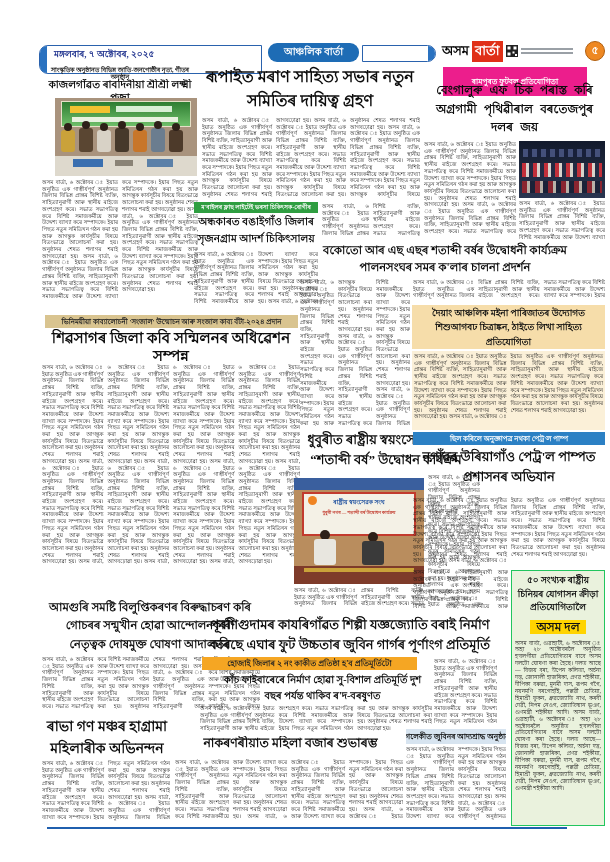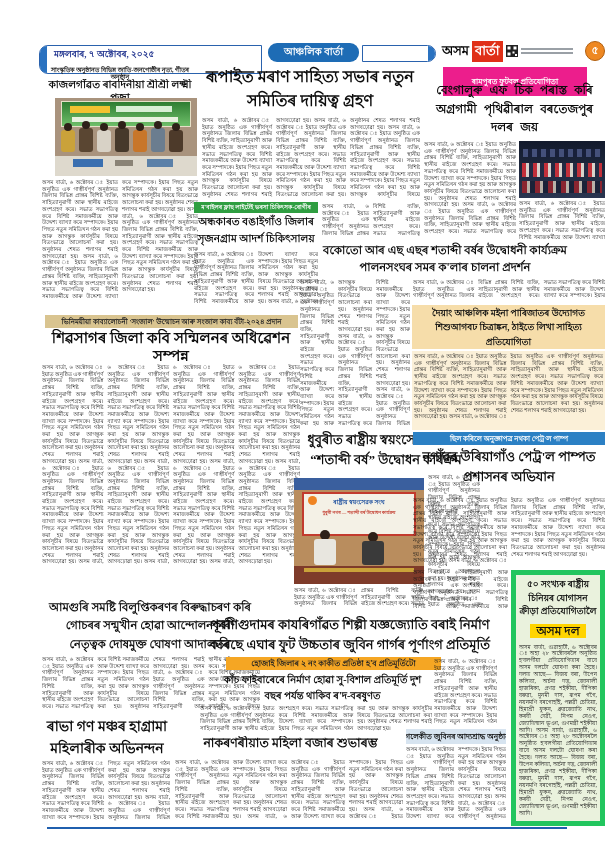--- a/index.html
+++ b/index.html
@@ -142,33 +142,33 @@
   <div class="abs" style="left:10px;top:90px;width:110px;height:4px;background:#caa23a;"></div>
 </div>
 <div class="abs bodytxt" style="left:428px;top:474px;width:52px;height:138px;column-count:1;">অসম বাৰ্তা, ৬ অক্টোবৰ ঃ ইয়াত অনুষ্ঠিত এক গাম্ভীৰ্যপূৰ্ণ অনুষ্ঠানত জিলাৰ বিভিন্ন প্ৰান্তৰ বিশিষ্ট ব্যক্তি, সাহিত্যানুৰাগী আৰু স্থানীয় ৰাইজে অংশগ্ৰহণ কৰে। সভাত সভাপতিত্ব কৰে বিশিষ্ট সমাজকৰ্মীয়ে আৰু উদ্দেশ্য ব্যাখ্যা কৰে সম্পাদকে। ইয়াৰ পিছত নতুন সমিতিখন গঠন কৰা হয় আৰু আগন্তুক কাৰ্যসূচীৰ বিষয়ে বিতংভাৱে আলোচনা কৰা হয়। অনুষ্ঠানৰ শেষত শলাগৰ শৰাই আগবঢ়োৱা হয়। অসম বাৰ্তা, ৬ অক্টোবৰ ঃ ইয়াত অনুষ্ঠিত এক গাম্ভীৰ্যপূৰ্ণ অনুষ্ঠানত জিলাৰ বিভিন্ন প্ৰান্তৰ বিশিষ্ট ব্যক্তি, সাহিত্যানুৰাগী আৰু স্থানীয় ৰাইজে অংশগ্ৰহণ কৰে। সভাত সভাপতিত্ব কৰে বিশিষ্ট সমাজকৰ্মীয়ে আৰু উদ্দেশ্য ব্যাখ্যা কৰে সম্পাদকে। ইয়াৰ পিছত নতুন সমিতিখন গঠন কৰা হয় আৰু আগন্তুক কাৰ্যসূচীৰ বিষয়ে বিতংভাৱে আলোচনা কৰা হয়। অনুষ্ঠানৰ শেষত শলাগৰ শৰাই আগবঢ়োৱা হয়।</div>
 <div class="abs bodytxt" style="left:294px;top:587px;width:130px;height:26px;column-count:2;">অসম বাৰ্তা, ৬ অক্টোবৰ ঃ ইয়াত অনুষ্ঠিত এক গাম্ভীৰ্যপূৰ্ণ অনুষ্ঠানত জিলাৰ বিভিন্ন প্ৰান্তৰ বিশিষ্ট ব্যক্তি, সাহিত্যানুৰাগী আৰু স্থানীয় ৰাইজে অংশগ্ৰহণ কৰে। সভাত সভাপতিত্ব কৰে বিশিষ্ট সমাজকৰ্মীয়ে আৰু উদ্দেশ্য ব্যাখ্যা কৰে সম্পাদকে। ইয়াৰ পিছত নতুন সমিতিখন গঠন কৰা হয় আৰু আগন্তুক কাৰ্যসূচীৰ বিষয়ে বিতংভাৱে আলোচনা কৰা হয়। অনুষ্ঠানৰ শেষত শলাগৰ শৰাই আগবঢ়োৱা হয়।</div>
 
 <div class="abs bar" style="left:413px;top:432px;width:192px;height:13px;background:#2b80c4;color:#fff;font-size:7px;">ছিল কৰিলে অনুজ্ঞাপত্ৰ নথকা পেট্ৰ'ল পাম্প</div>
 <div class="abs hl" style="left:413px;top:447px;width:192px;height:48px;font-size:13px;line-height:1.55;">নগাঁৱৰ উৰিয়াগাঁও পেট্ৰ'ল পাম্পত প্ৰশাসনৰ অভিযান</div>
 <div class="abs bodytxt" style="left:413px;top:497px;width:192px;height:70px;column-count:2;">অসম বাৰ্তা, ৬ অক্টোবৰ ঃ ইয়াত অনুষ্ঠিত এক গাম্ভীৰ্যপূৰ্ণ অনুষ্ঠানত জিলাৰ বিভিন্ন প্ৰান্তৰ বিশিষ্ট ব্যক্তি, সাহিত্যানুৰাগী আৰু স্থানীয় ৰাইজে অংশগ্ৰহণ কৰে। সভাত সভাপতিত্ব কৰে বিশিষ্ট সমাজকৰ্মীয়ে আৰু উদ্দেশ্য ব্যাখ্যা কৰে সম্পাদকে। ইয়াৰ পিছত নতুন সমিতিখন গঠন কৰা হয় আৰু আগন্তুক কাৰ্যসূচীৰ বিষয়ে বিতংভাৱে আলোচনা কৰা হয়। অনুষ্ঠানৰ শেষত শলাগৰ শৰাই আগবঢ়োৱা হয়। অসম বাৰ্তা, ৬ অক্টোবৰ ঃ ইয়াত অনুষ্ঠিত এক গাম্ভীৰ্যপূৰ্ণ অনুষ্ঠানত জিলাৰ বিভিন্ন প্ৰান্তৰ বিশিষ্ট ব্যক্তি, সাহিত্যানুৰাগী আৰু স্থানীয় ৰাইজে অংশগ্ৰহণ কৰে। সভাত সভাপতিত্ব কৰে বিশিষ্ট সমাজকৰ্মীয়ে আৰু উদ্দেশ্য ব্যাখ্যা কৰে সম্পাদকে। ইয়াৰ পিছত নতুন সমিতিখন গঠন কৰা হয় আৰু আগন্তুক কাৰ্যসূচীৰ বিষয়ে বিতংভাৱে আলোচনা কৰা হয়। অনুষ্ঠানৰ শেষত শলাগৰ শৰাই আগবঢ়োৱা হয়।</div>
 <div class="abs bodytxt" style="left:413px;top:569px;width:95px;height:44px;column-count:2;">অসম বাৰ্তা, ৬ অক্টোবৰ ঃ ইয়াত অনুষ্ঠিত এক গাম্ভীৰ্যপূৰ্ণ অনুষ্ঠানত জিলাৰ বিভিন্ন প্ৰান্তৰ বিশিষ্ট ব্যক্তি, সাহিত্যানুৰাগী আৰু স্থানীয় ৰাইজে অংশগ্ৰহণ কৰে। সভাত সভাপতিত্ব কৰে বিশিষ্ট সমাজকৰ্মীয়ে আৰু উদ্দেশ্য ব্যাখ্যা কৰে সম্পাদকে। ইয়াৰ পিছত নতুন সমিতিখন গঠন কৰা হয় আৰু আগন্তুক কাৰ্যসূচীৰ বিষয়ে বিতংভাৱে আলোচনা কৰা হয়। অনুষ্ঠানৰ শেষত শলাগৰ শৰাই আগবঢ়োৱা হয়।</div>
 
-<div class="abs" style="left:511px;top:570px;width:94px;height:256px;background:#eaf2dd;border:5px solid #22c55e;padding:3px;">
+<div class="abs" style="left:511px;top:570px;width:94px;height:256px;background:#eaf2dd;border:1px solid #22c55e;padding:3px;">
   <div class="hl" style="font-size:9px;line-height:1.5;">৫০ সংখ্যক ৰাষ্ট্ৰীয় চিনিয়ৰ যোগাসন ক্ৰীড়া প্ৰতিযোগিতালৈ</div>
   <div style="text-align:center;margin:2px 0;">
     <span style="background:#ffd400;font-weight:bold;font-size:12px;padding:0 6px;">অসম দল</span>
   </div>
   <div class="bodytxt" style="height:172px;font-size:5.6px;">অসম বাৰ্তা, গুৱাহাটী, ৬ অক্টোবৰ ঃ অহা ২৮ অক্টোবৰলৈ অনুষ্ঠিত হ'বলগীয়া প্ৰতিযোগিতাৰ বাবে অসম দলটো ঘোষণা কৰা হৈছে। দলত আছে— বিজয় বৰা, উপেন কলিতা, অৰ্চনা দত্ত, জোনালী হাজৰিকা, প্ৰণৱ শইকীয়া, দীপিকা বৰুৱা, মুনমী দাস, ৰূপম গগৈ, নয়নমণি বৰগোহাঁই, পল্লৱী চেতিয়া, হিমাশ্ৰী ফুকন, ধ্ৰুৱজ্যোতি নাথ, কৰবী দেৱী, নিপম নেওগ, জ্যোতিষ্মান ভূঞা, গুণমন্ত্ৰী শইকীয়া আদি। অসম বাৰ্তা, গুৱাহাটী, ৬ অক্টোবৰ ঃ অহা ২৮ অক্টোবৰলৈ অনুষ্ঠিত হ'বলগীয়া প্ৰতিযোগিতাৰ বাবে অসম দলটো ঘোষণা কৰা হৈছে। দলত আছে— বিজয় বৰা, উপেন কলিতা, অৰ্চনা দত্ত, জোনালী হাজৰিকা, প্ৰণৱ শইকীয়া, দীপিকা বৰুৱা, মুনমী দাস, ৰূপম গগৈ, নয়নমণি বৰগোহাঁই, পল্লৱী চেতিয়া, হিমাশ্ৰী ফুকন, ধ্ৰুৱজ্যোতি নাথ, কৰবী দেৱী, নিপম নেওগ, জ্যোতিষ্মান ভূঞা, গুণমন্ত্ৰী শইকীয়া আদি।</div>
 </div>
 
 <div class="abs hl" style="left:48px;top:598px;width:204px;height:56px;font-size:11.5px;line-height:1.6;">আমগুৰি সমষ্টি বিলুপ্তিকৰণৰ বিৰুদ্ধাচৰণ কৰি গোচৰৰ সন্মুখীন হোৱা আন্দোলনকাৰী নেতৃত্বক দোষমুক্ত ঘোষণা আদালতৰ</div>
 <div class="abs bodytxt" style="left:42px;top:656px;width:218px;height:56px;column-count:4;">অসম বাৰ্তা, ৬ অক্টোবৰ ঃ ইয়াত অনুষ্ঠিত এক গাম্ভীৰ্যপূৰ্ণ অনুষ্ঠানত জিলাৰ বিভিন্ন প্ৰান্তৰ বিশিষ্ট ব্যক্তি, সাহিত্যানুৰাগী আৰু স্থানীয় ৰাইজে অংশগ্ৰহণ কৰে। সভাত সভাপতিত্ব কৰে বিশিষ্ট সমাজকৰ্মীয়ে আৰু উদ্দেশ্য ব্যাখ্যা কৰে সম্পাদকে। ইয়াৰ পিছত নতুন সমিতিখন গঠন কৰা হয় আৰু আগন্তুক কাৰ্যসূচীৰ বিষয়ে বিতংভাৱে আলোচনা কৰা হয়। অনুষ্ঠানৰ শেষত শলাগৰ শৰাই আগবঢ়োৱা হয়। অসম বাৰ্তা, ৬ অক্টোবৰ ঃ ইয়াত অনুষ্ঠিত এক গাম্ভীৰ্যপূৰ্ণ অনুষ্ঠানত জিলাৰ বিভিন্ন প্ৰান্তৰ বিশিষ্ট ব্যক্তি, সাহিত্যানুৰাগী আৰু স্থানীয় ৰাইজে অংশগ্ৰহণ কৰে। সভাত সভাপতিত্ব কৰে বিশিষ্ট সমাজকৰ্মীয়ে আৰু উদ্দেশ্য ব্যাখ্যা কৰে সম্পাদকে। ইয়াৰ পিছত নতুন সমিতিখন গঠন কৰা হয় আৰু আগন্তুক কাৰ্যসূচীৰ বিষয়ে বিতংভাৱে আলোচনা কৰা হয়। অনুষ্ঠানৰ শেষত শলাগৰ শৰাই আগবঢ়োৱা হয়।</div>
 
 <div class="abs hl" style="left:200px;top:615px;width:300px;height:40px;font-size:13px;line-height:1.55;">পূৰণিগুদামৰ কাযৰিগাঁৱত শিল্পী যজ্ঞজ্যোতি বৰাই নিৰ্মাণ কৰিছে এঘাৰ ফুট উচ্চতাৰ জুবিন গাৰ্গৰ পূৰ্ণাংগ প্ৰতিমূৰ্তি</div>
-<div class="abs bar" style="left:226px;top:657px;width:215px;height:13px;background:#f5a623;color:#222;font-size:8px;">হোজাই জিলাৰ ২ নং কাকীত প্ৰতিষ্ঠা হ'ব প্ৰতিমূৰ্তিটো</div>
+<div class="abs bar" style="left:202px;top:657px;width:215px;height:13px;background:#f5a623;color:#222;font-size:8px;">হোজাই জিলাৰ ২ নং কাকীত প্ৰতিষ্ঠা হ'ব প্ৰতিমূৰ্তিটো</div>
 <div class="abs hl" style="left:215px;top:672px;width:215px;height:30px;font-size:10px;line-height:1.55;">কাঁচ ফাইবাৰেৰে নিৰ্মাণ হোৱা সু-বিশাল প্ৰতিমূৰ্তি দুশ বছৰ পৰ্যন্ত থাকিব ৰ'দ-বৰষুণত</div>
 <div class="abs bodytxt" style="left:434px;top:658px;width:63px;height:68px;column-count:1;">অসম বাৰ্তা, ৬ অক্টোবৰ ঃ ইয়াত অনুষ্ঠিত এক গাম্ভীৰ্যপূৰ্ণ অনুষ্ঠানত জিলাৰ বিভিন্ন প্ৰান্তৰ বিশিষ্ট ব্যক্তি, সাহিত্যানুৰাগী আৰু স্থানীয় ৰাইজে অংশগ্ৰহণ কৰে। সভাত সভাপতিত্ব কৰে বিশিষ্ট সমাজকৰ্মীয়ে আৰু উদ্দেশ্য ব্যাখ্যা কৰে সম্পাদকে। ইয়াৰ পিছত নতুন সমিতিখন গঠন কৰা হয় আৰু আগন্তুক কাৰ্যসূচীৰ বিষয়ে বিতংভাৱে আলোচনা কৰা হয়। অনুষ্ঠানৰ শেষত শলাগৰ শৰাই আগবঢ়োৱা হয়।</div>
 <div class="abs bodytxt" style="left:200px;top:705px;width:232px;height:28px;column-count:3;">অসম বাৰ্তা, ৬ অক্টোবৰ ঃ ইয়াত অনুষ্ঠিত এক গাম্ভীৰ্যপূৰ্ণ অনুষ্ঠানত জিলাৰ বিভিন্ন প্ৰান্তৰ বিশিষ্ট ব্যক্তি, সাহিত্যানুৰাগী আৰু স্থানীয় ৰাইজে অংশগ্ৰহণ কৰে। সভাত সভাপতিত্ব কৰে বিশিষ্ট সমাজকৰ্মীয়ে আৰু উদ্দেশ্য ব্যাখ্যা কৰে সম্পাদকে। ইয়াৰ পিছত নতুন সমিতিখন গঠন কৰা হয় আৰু আগন্তুক কাৰ্যসূচীৰ বিষয়ে বিতংভাৱে আলোচনা কৰা হয়। অনুষ্ঠানৰ শেষত শলাগৰ শৰাই আগবঢ়োৱা হয়।</div>
 
 <div class="abs hl" style="left:44px;top:716px;width:126px;height:42px;font-size:14px;line-height:1.55;">ৰাভা গণ মঞ্চৰ হাগ্ৰামা মহিলাৰীক অভিনন্দন</div>
 <div class="abs bodytxt" style="left:42px;top:760px;width:128px;height:66px;column-count:2;">অসম বাৰ্তা, ৬ অক্টোবৰ ঃ ইয়াত অনুষ্ঠিত এক গাম্ভীৰ্যপূৰ্ণ অনুষ্ঠানত জিলাৰ বিভিন্ন প্ৰান্তৰ বিশিষ্ট ব্যক্তি, সাহিত্যানুৰাগী আৰু স্থানীয় ৰাইজে অংশগ্ৰহণ কৰে। সভাত সভাপতিত্ব কৰে বিশিষ্ট সমাজকৰ্মীয়ে আৰু উদ্দেশ্য ব্যাখ্যা কৰে সম্পাদকে। ইয়াৰ পিছত নতুন সমিতিখন গঠন কৰা হয় আৰু আগন্তুক কাৰ্যসূচীৰ বিষয়ে বিতংভাৱে আলোচনা কৰা হয়। অনুষ্ঠানৰ শেষত শলাগৰ শৰাই আগবঢ়োৱা হয়। অসম বাৰ্তা, ৬ অক্টোবৰ ঃ ইয়াত অনুষ্ঠিত এক গাম্ভীৰ্যপূৰ্ণ অনুষ্ঠানত জিলাৰ বিভিন্ন প্ৰান্তৰ বিশিষ্ট ব্যক্তি, সাহিত্যানুৰাগী আৰু স্থানীয় ৰাইজে অংশগ্ৰহণ কৰে। সভাত সভাপতিত্ব কৰে বিশিষ্ট সমাজকৰ্মীয়ে আৰু উদ্দেশ্য ব্যাখ্যা কৰে সম্পাদকে। ইয়াৰ পিছত নতুন সমিতিখন গঠন কৰা হয় আৰু আগন্তুক কাৰ্যসূচীৰ বিষয়ে বিতংভাৱে আলোচনা কৰা হয়। অনুষ্ঠানৰ শেষত শলাগৰ শৰাই আগবঢ়োৱা হয়।</div>
 
 <div class="abs hl" style="left:178px;top:736px;width:225px;height:20px;font-size:12.5px;">নাকৰণৰীয়াত মহিলা বজাৰ শুভাৰম্ভ</div>
 <div class="abs bodytxt" style="left:175px;top:759px;width:228px;height:67px;column-count:4;">অসম বাৰ্তা, ৬ অক্টোবৰ ঃ ইয়াত অনুষ্ঠিত এক গাম্ভীৰ্যপূৰ্ণ অনুষ্ঠানত জিলাৰ বিভিন্ন প্ৰান্তৰ বিশিষ্ট ব্যক্তি, সাহিত্যানুৰাগী আৰু স্থানীয় ৰাইজে অংশগ্ৰহণ কৰে। সভাত সভাপতিত্ব কৰে বিশিষ্ট সমাজকৰ্মীয়ে আৰু উদ্দেশ্য ব্যাখ্যা কৰে সম্পাদকে। ইয়াৰ পিছত নতুন সমিতিখন গঠন কৰা হয় আৰু আগন্তুক কাৰ্যসূচীৰ বিষয়ে বিতংভাৱে আলোচনা কৰা হয়। অনুষ্ঠানৰ শেষত শলাগৰ শৰাই আগবঢ়োৱা হয়। অসম বাৰ্তা, ৬ অক্টোবৰ ঃ ইয়াত অনুষ্ঠিত এক গাম্ভীৰ্যপূৰ্ণ অনুষ্ঠানত জিলাৰ বিভিন্ন প্ৰান্তৰ বিশিষ্ট ব্যক্তি, সাহিত্যানুৰাগী আৰু স্থানীয় ৰাইজে অংশগ্ৰহণ কৰে। সভাত সভাপতিত্ব কৰে বিশিষ্ট সমাজকৰ্মীয়ে আৰু উদ্দেশ্য ব্যাখ্যা কৰে সম্পাদকে। ইয়াৰ পিছত নতুন সমিতিখন গঠন কৰা হয় আৰু আগন্তুক কাৰ্যসূচীৰ বিষয়ে বিতংভাৱে আলোচনা কৰা হয়। অনুষ্ঠানৰ শেষত শলাগৰ শৰাই আগবঢ়োৱা হয়। অসম বাৰ্তা, ৬ অক্টোবৰ ঃ ইয়াত অনুষ্ঠিত এক গাম্ভীৰ্যপূৰ্ণ অনুষ্ঠানত জিলাৰ বিভিন্ন প্ৰান্তৰ বিশিষ্ট ব্যক্তি, সাহিত্যানুৰাগী আৰু স্থানীয় ৰাইজে অংশগ্ৰহণ কৰে। সভাত সভাপতিত্ব কৰে বিশিষ্ট সমাজকৰ্মীয়ে আৰু উদ্দেশ্য ব্যাখ্যা কৰে সম্পাদকে। ইয়াৰ পিছত নতুন সমিতিখন গঠন কৰা হয় আৰু আগন্তুক কাৰ্যসূচীৰ বিষয়ে বিতংভাৱে আলোচনা কৰা হয়। অনুষ্ঠানৰ শেষত শলাগৰ শৰাই আগবঢ়োৱা হয়।</div>
 

